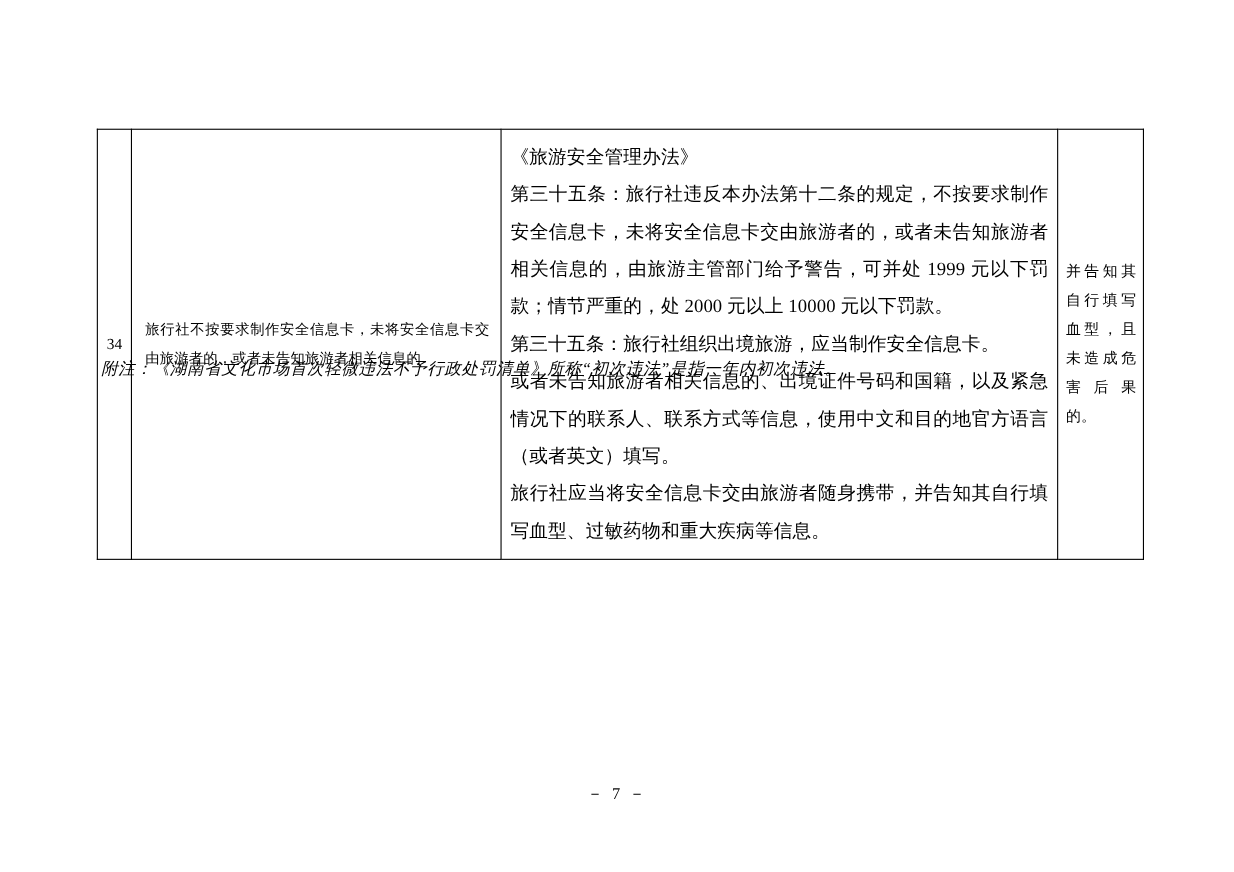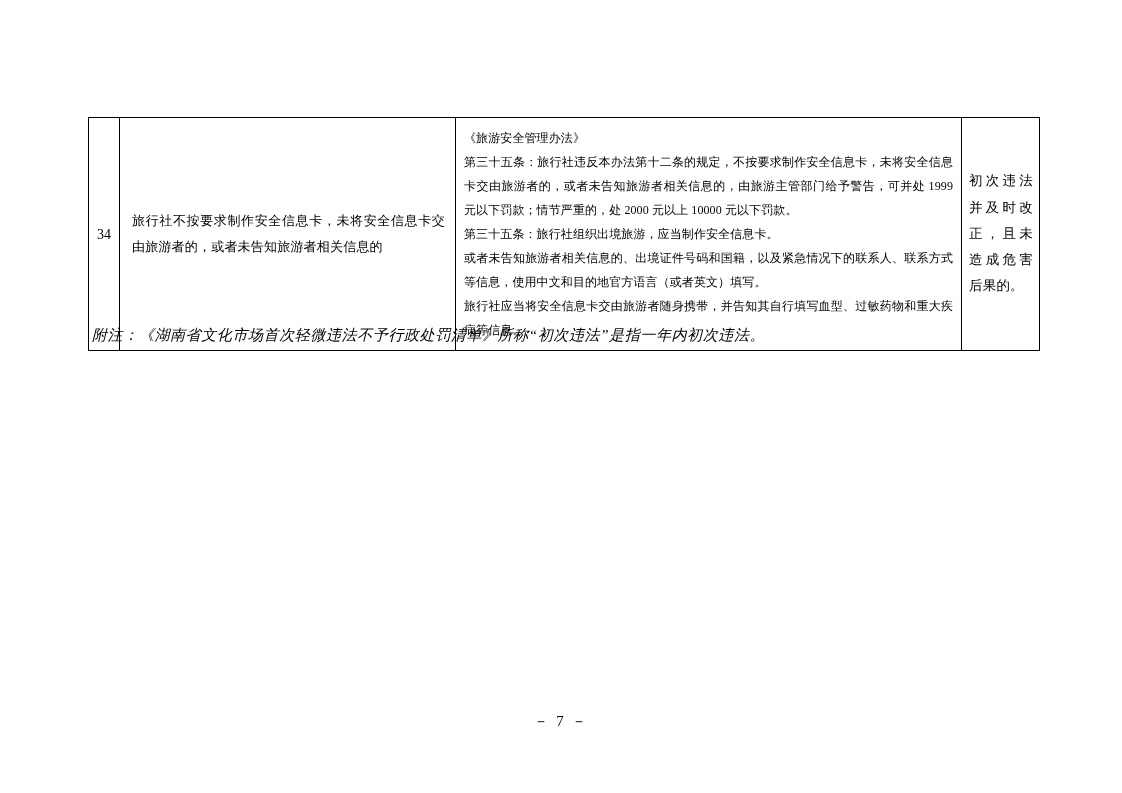--- a/index.html
+++ b/index.html
@@ -54,21 +54,21 @@
     text-align: center;
   }
   .cell-behavior {
     font-size: 13px;
     line-height: 2.0;
     padding: 6px 10px 6px 12px;
     letter-spacing: 0.2px;
     text-align: justify;
   }
   .cell-basis {
-    font-size: 12px;
+    font-size: 17px;
     line-height: 2.0;
     padding: 8px 8px 8px 8px;
     letter-spacing: 0.1px;
     text-align: justify;
   }
   .cell-basis p {
     margin: 0;
   }
   .cell-condition {
     font-size: 13.5px;
@@ -117,21 +117,21 @@
         <td class="col-basis">
           <div class="cell-basis">
             <p>《旅游安全管理办法》</p>
             <p>第三十五条：旅行社违反本办法第十二条的规定，不按要求制作安全信息卡，未将安全信息卡交由旅游者的，或者未告知旅游者相关信息的，由旅游主管部门给予警告，可并处 1999 元以下罚款；情节严重的，处 2000 元以上 10000 元以下罚款。</p>
             <p>第三十五条：旅行社组织出境旅游，应当制作安全信息卡。</p>
             <p>或者未告知旅游者相关信息的、出境证件号码和国籍，以及紧急情况下的联系人、联系方式等信息，使用中文和目的地官方语言（或者英文）填写。</p>
             <p>旅行社应当将安全信息卡交由旅游者随身携带，并告知其自行填写血型、过敏药物和重大疾病等信息。</p>
           </div>
         </td>
         <td class="col-condition">
-          <div class="cell-condition">初次违法并及时改正，且未造成危害后果的。</div>
+          <div class="cell-condition">并告知其自行填写血型，且未造成危害后果的。</div>
         </td>
       </tr>
     </tbody>
   </table>
 
   <div class="note">附注：《湖南省文化市场首次轻微违法不予行政处罚清单》所称“初次违法”是指一年内初次违法。</div>
 
   <div class="page-number">－ 7 －</div>
 
 </div>

